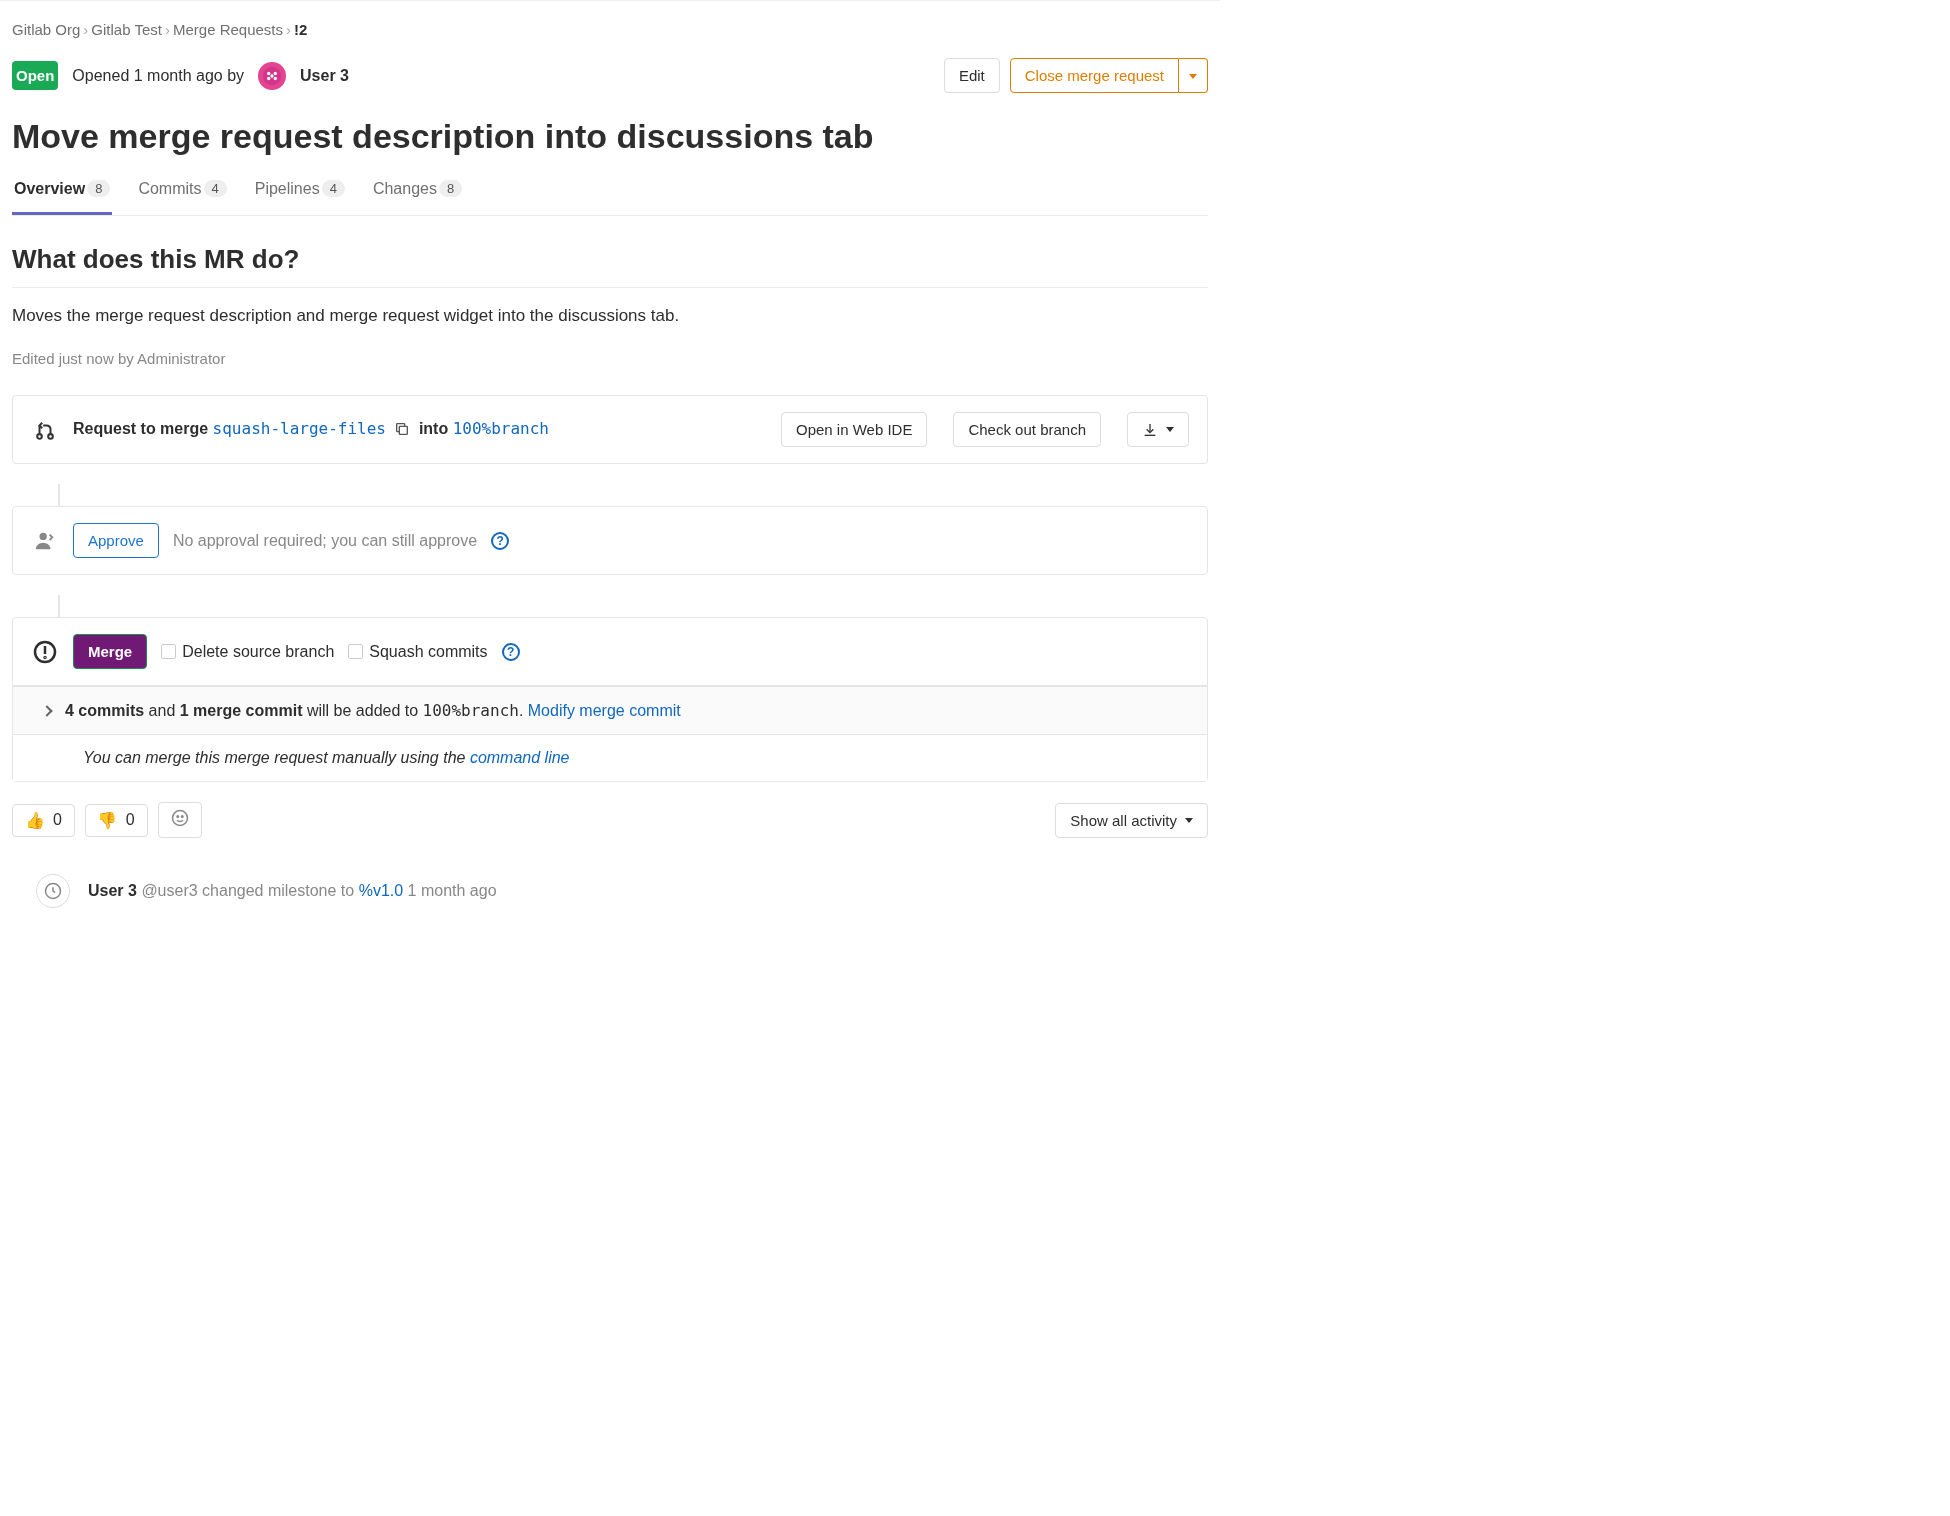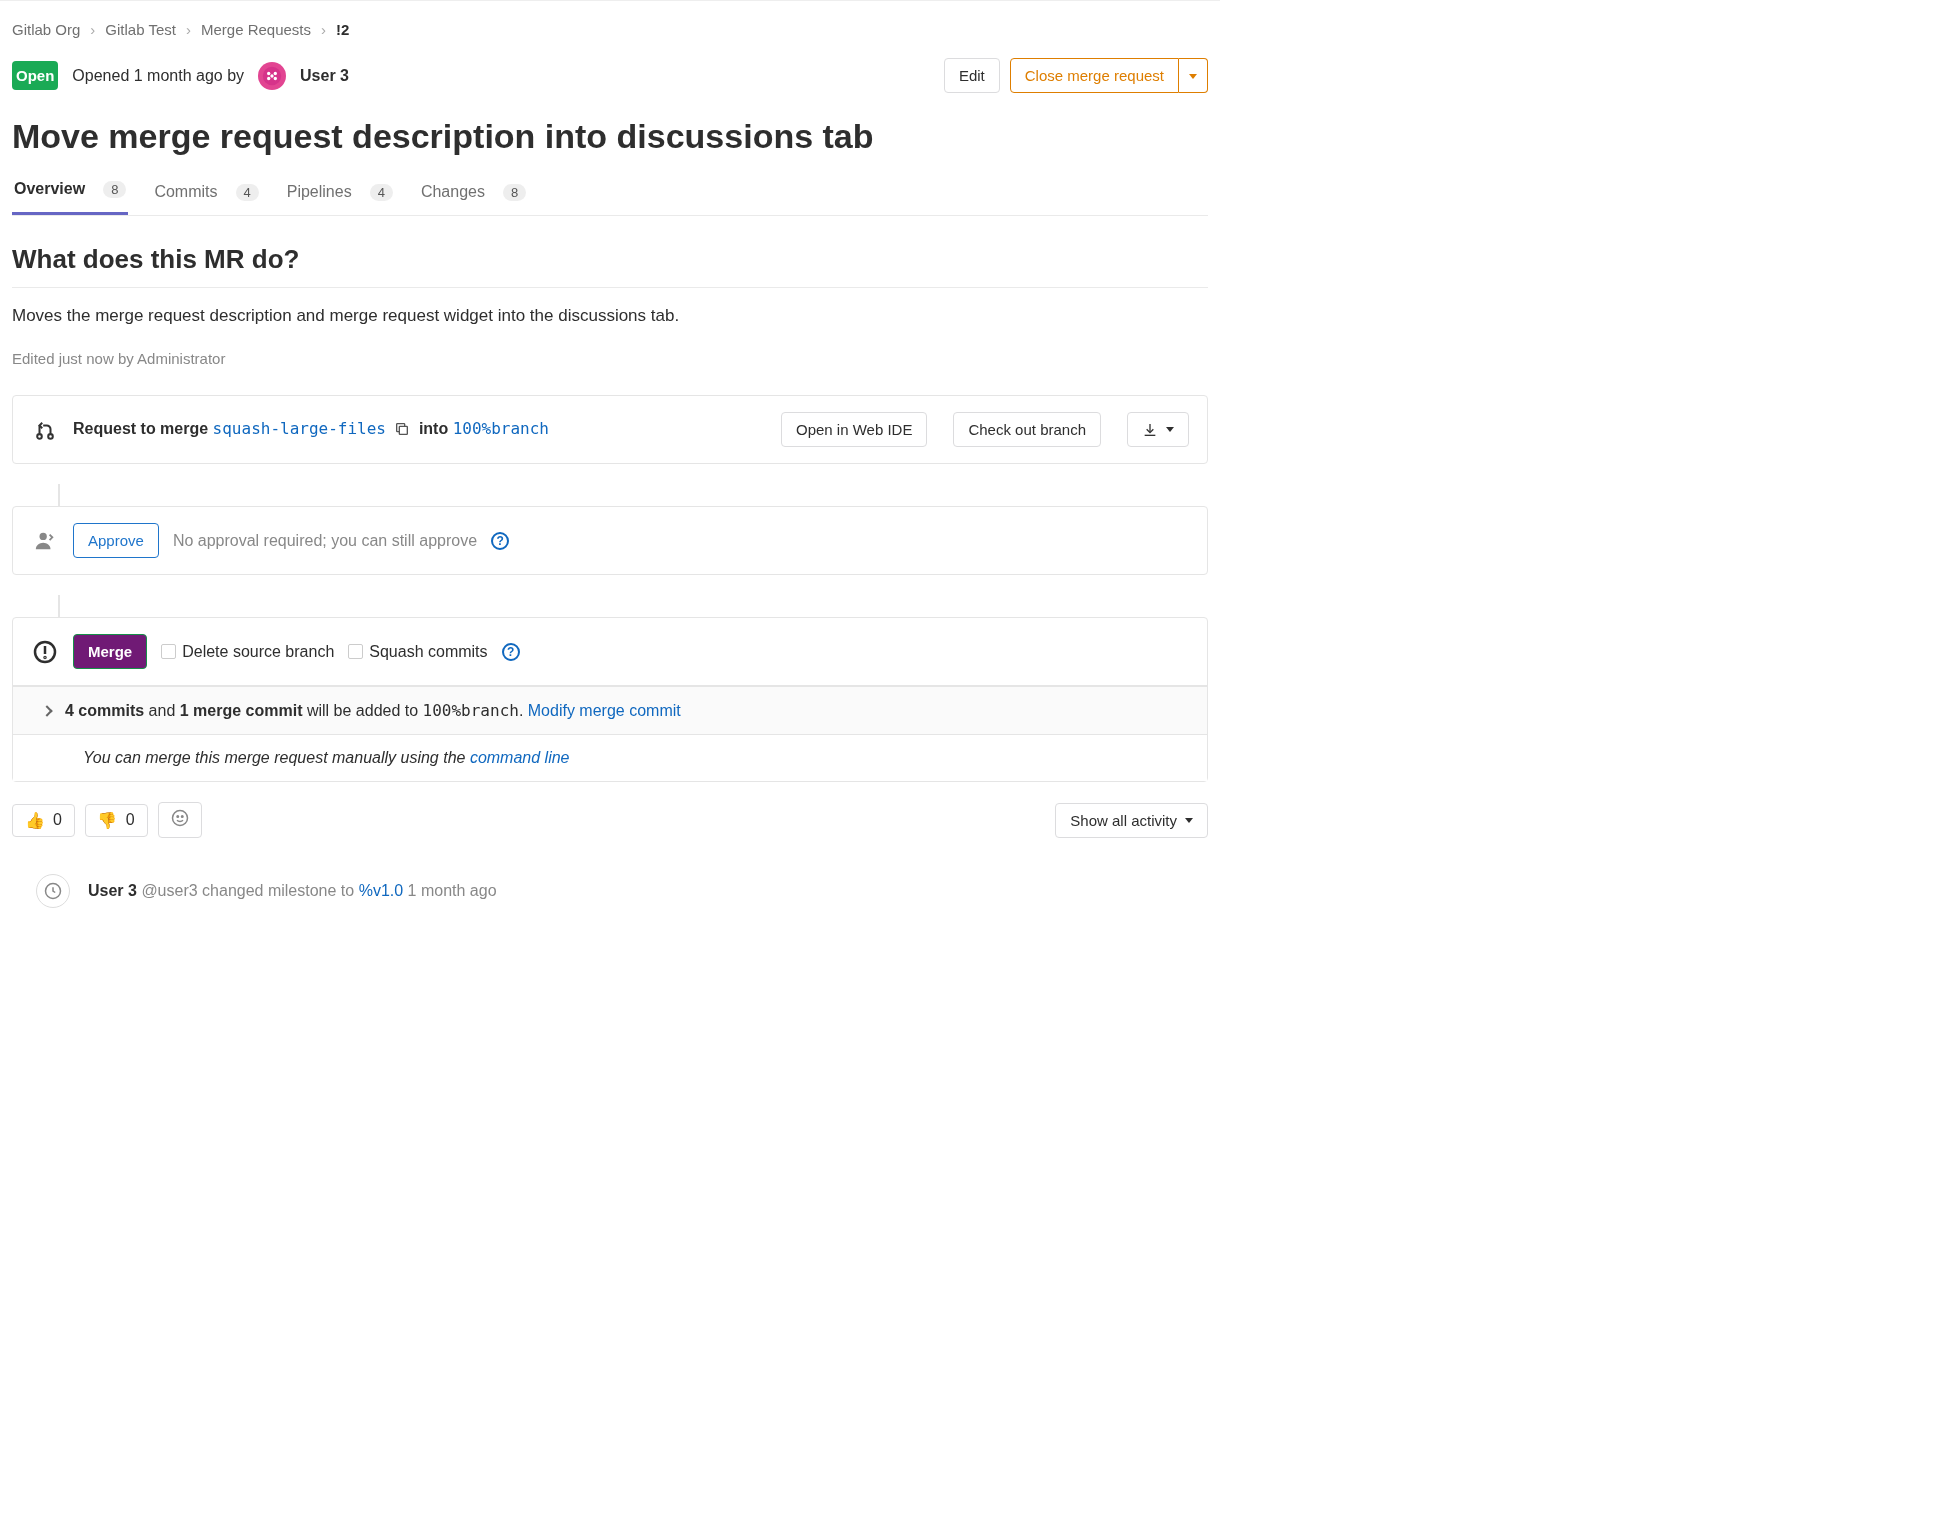--- a/index.html
+++ b/index.html
@@ -1,38 +1,38 @@
 <!DOCTYPE html>
 <html><head>
 <meta charset="utf-8">
 <style>
 * { box-sizing: border-box; margin: 0; padding: 0; }
 body { font-family: -apple-system, BlinkMacSystemFont, "Segoe UI", Helvetica, Arial, sans-serif; color: #2e2e2e; background: #fff; font-size: 14px; }
 .page { width: 1220px; margin: 0; padding: 12px 12px 40px 12px; border-top: 1px solid #eee; }
-.breadcrumb { display: flex; align-items: center; gap: 10px; color: #707070; margin: 8px 0 20px 0; font-size: 15px; }
+.breadcrumb { display: flex; align-items: center; gap: 3px; color: #707070; margin: 8px 0 20px 0; font-size: 15px; }
 .breadcrumb a { color: #707070; text-decoration: none; }
 .chev { color: #aaa; }
 .header-row { display: flex; align-items: center; gap: 14px; margin-bottom: 24px; }
 .badge-open { background: #1aaa55; color: #fff; padding: 6px 4px; border-radius: 4px; font-weight: 600; font-size: 15px; }
 .opened-text { color: #2e2e2e; font-size: 16px; }
 .avatar { width: 28px; height: 28px; border-radius: 50%; background: #e24592; display: inline-flex; align-items: center; justify-content: center; }
 .avatar svg { width: 20px; height: 20px; }
 .author { font-weight: 700; font-size: 16px; }
 .header-actions { margin-left: auto; display: flex; gap: 10px; }
 .btn { background: #fff; border: 1px solid #dcdcde; border-radius: 4px; padding: 8px 14px; font-size: 15px; cursor: pointer; color: #2e2e2e; }
 .btn-group { display: flex; }
 .btn-group .btn { border-radius: 0; }
 .btn-group .btn:first-child { border-radius: 4px 0 0 4px; }
 .btn-group .btn:last-child { border-radius: 0 4px 4px 0; border-left: 0; padding: 8px 10px; }
 .btn-warn { color: #de7e00; border-color: #de7e00; }
 .btn-primary { background: #701a75; color: #fff; border-color: #168f48; font-weight: 600; }
 .btn-outline-blue { color: #1f75cb; border-color: #1f75cb; }
 h1.title { font-size: 34px; font-weight: 700; margin-bottom: 24px; }
 .tabs { display: flex; gap: 24px; border-bottom: 1px solid #eaeaea; margin-bottom: 28px; }
-.tab { padding: 0 2px 14px 2px; cursor: pointer; display: flex; align-items: flex-end; gap: 18px; color: #707070; font-size: 16px; }
+.tab { padding: 0 2px 14px 2px; cursor: pointer; display: flex; align-items: flex-start; gap: 2px; color: #707070; font-size: 16px; }
 .tab.active { color: #2e2e2e; font-weight: 700; border-bottom: 3px solid #6666c4; }
 .count-badge { background: #eee; color: #555; border-radius: 10px; padding: 1px 8px; font-size: 13px; font-weight: 400; }
 h2.section { font-size: 26px; font-weight: 700; border-bottom: 1px solid #eaeaea; padding-bottom: 12px; margin-bottom: 18px; }
 .desc { font-size: 17px; margin-bottom: 24px; }
 .edited { color: #888; font-size: 15px; margin-bottom: 28px; }
 .widget { border: 1px solid #e5e5e5; border-radius: 4px; margin-bottom: 20px; }
 .widget-row { padding: 16px 18px; display: flex; align-items: center; gap: 14px; border-bottom: 1px solid #e5e5e5; }
 .widget-row:last-child { border-bottom: none; }
 .widget .icon-col { width: 28px; display: flex; justify-content: center; }
 .branch { color: #1068bf; font-family: Menlo, Monaco, Consolas, monospace; }

